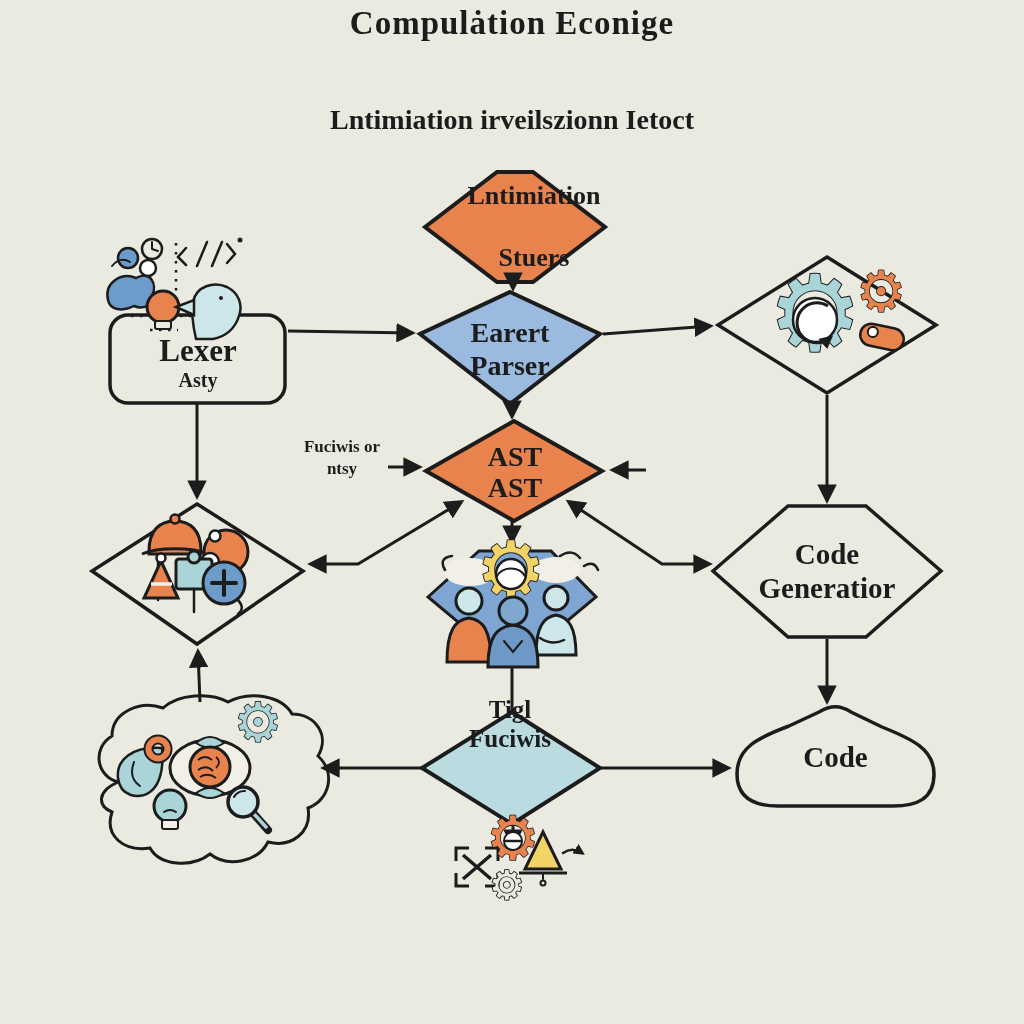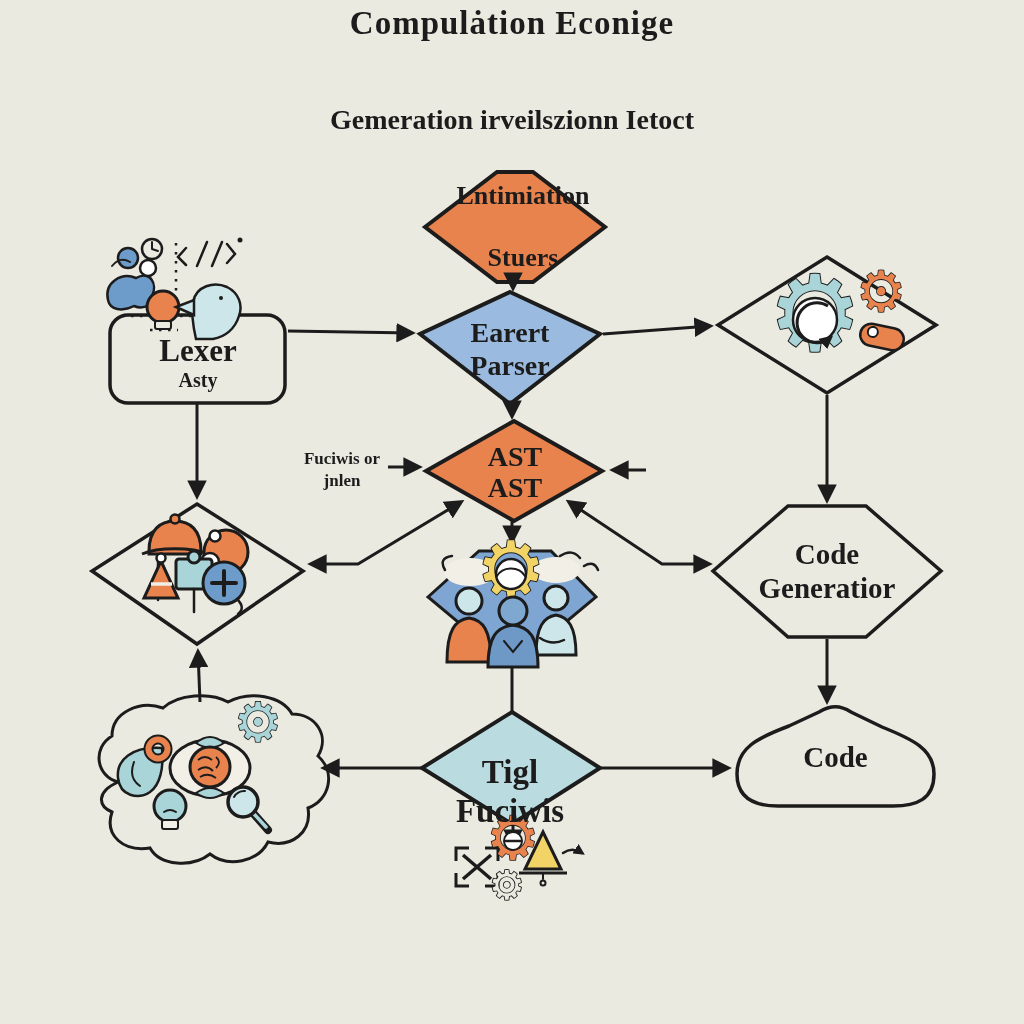--- a/index.html
+++ b/index.html
@@ -9,30 +9,30 @@
   }
   html,body{margin:0;padding:0;}
   body{background:#ddd;font-family:"Liberation Serif","DejaVu Serif",serif;}
   .stage{position:relative;width:1024px;height:1024px;background:var(--bg);overflow:hidden;}
   .stage svg{position:absolute;left:0;top:0;z-index:1;}
   .lbl{position:absolute;z-index:2;display:flex;flex-direction:column;align-items:center;
        justify-content:center;font-weight:700;color:var(--line);text-align:center;line-height:1.18;}
   .lbl span{display:block;}
   .title{left:0;top:4px;width:100%;font-size:33px;letter-spacing:1px;text-align:center;}
   .subtitle{left:0;top:103px;width:100%;font-size:28px;}
-  .n-init{left:433px;top:175px;width:180px;height:105px;font-size:26px;gap:31px;}
+  .n-init{left:444px;top:175px;width:180px;height:105px;font-size:26px;gap:31px;}
   .n-parser{left:420px;top:300px;width:180px;height:98px;font-size:28px;}
   .n-lexer{left:112px;top:328px;width:172px;height:70px;font-size:31px;}
   .n-lexer .sub{font-size:20px;}
   .n-ast{left:427px;top:428px;width:176px;height:88px;font-size:28px;line-height:1.12;}
   .n-cghex{left:713px;top:520px;width:228px;height:102px;font-size:29px;}
-  .n-stages{left:420px;top:746px;width:180px;height:92px;font-size:33px;}
+  .n-stages{left:420px;top:678px;width:180px;height:92px;font-size:25px;}
   .n-blob{left:737px;top:716px;width:197px;height:82px;font-size:29px;}
   .ann{font-size:17px;line-height:1.3;}
-  .a-left{left:286px;top:448px;width:112px;}
+  .a-left{left:286px;top:436px;width:112px;}
   .a-right{left:632px;top:444px;width:152px;}
   .f-no{fill:none}.f-bg{fill:var(--bg)}.f-or{fill:var(--orange)}.f-bl{fill:var(--blue)}
   .f-tl{fill:var(--teal)}.f-pb{fill:var(--pblue)}.f-ib{fill:var(--iblue)}
   .f-ti{fill:var(--tealicon)}.f-ye{fill:var(--yellow)}.f-lt{fill:var(--lightteal)}
   .f-wh{fill:#fff}.f-ln{fill:var(--line)}.f-pa{fill:var(--paper)}
   .conn{stroke:var(--line);stroke-width:3;fill:none;}
   .shape{stroke:var(--line);stroke-width:4;}
   .shape2{stroke:var(--line);stroke-width:3.5;}
   .s3{stroke:var(--line);stroke-width:3;}
   .s25{stroke:var(--line);stroke-width:2.5;stroke-linecap:round;}
@@ -209,21 +209,21 @@
       <polygon class="f-ye s3" points="543,832 561,869 525,869"></polygon>
       <path class="s3 f-no" d="M519,873 L567,873"></path>
       <path class="s2 f-no" d="M543,873 L543,879"></path>
       <circle class="f-no s2" cx="543" cy="883" r="2.5"></circle>
       <path class="s25 f-no" marker-end="url(#ah2)" d="M563,853 C570,848 576,849 582,853"></path>
     </g>
   </g>
 </svg>
 
 <div class="lbl title">Compulȧtion Econige</div>
-<div class="lbl subtitle">Gemeration irveilszionn Ietoct</div>
+<div class="lbl subtitle">Lntimiation irveilszionn Ietoct</div>
 
 <div class="lbl n-init">
   <span>Lntimiation</span>
   <span>Stuers</span>
 </div>
 
 <div class="lbl n-lexer">
   <span>Lexer</span>
   <span class="sub">Asty</span>
 </div>
@@ -233,21 +233,21 @@
   <span>Parser</span>
 </div>
 
 <div class="lbl n-ast">
   <span>AST</span>
   <span>AST</span>
 </div>
 
 <div class="lbl ann a-left">
   <span>Fuciwis or</span>
-  <span>jnlen</span>
+  <span>ntsy</span>
 </div>
 
 
 <div class="lbl n-cghex">
   <span>Code</span>
   <span>Generatior</span>
 </div>
 
 <div class="lbl n-stages">
   <span>Tigl</span>

